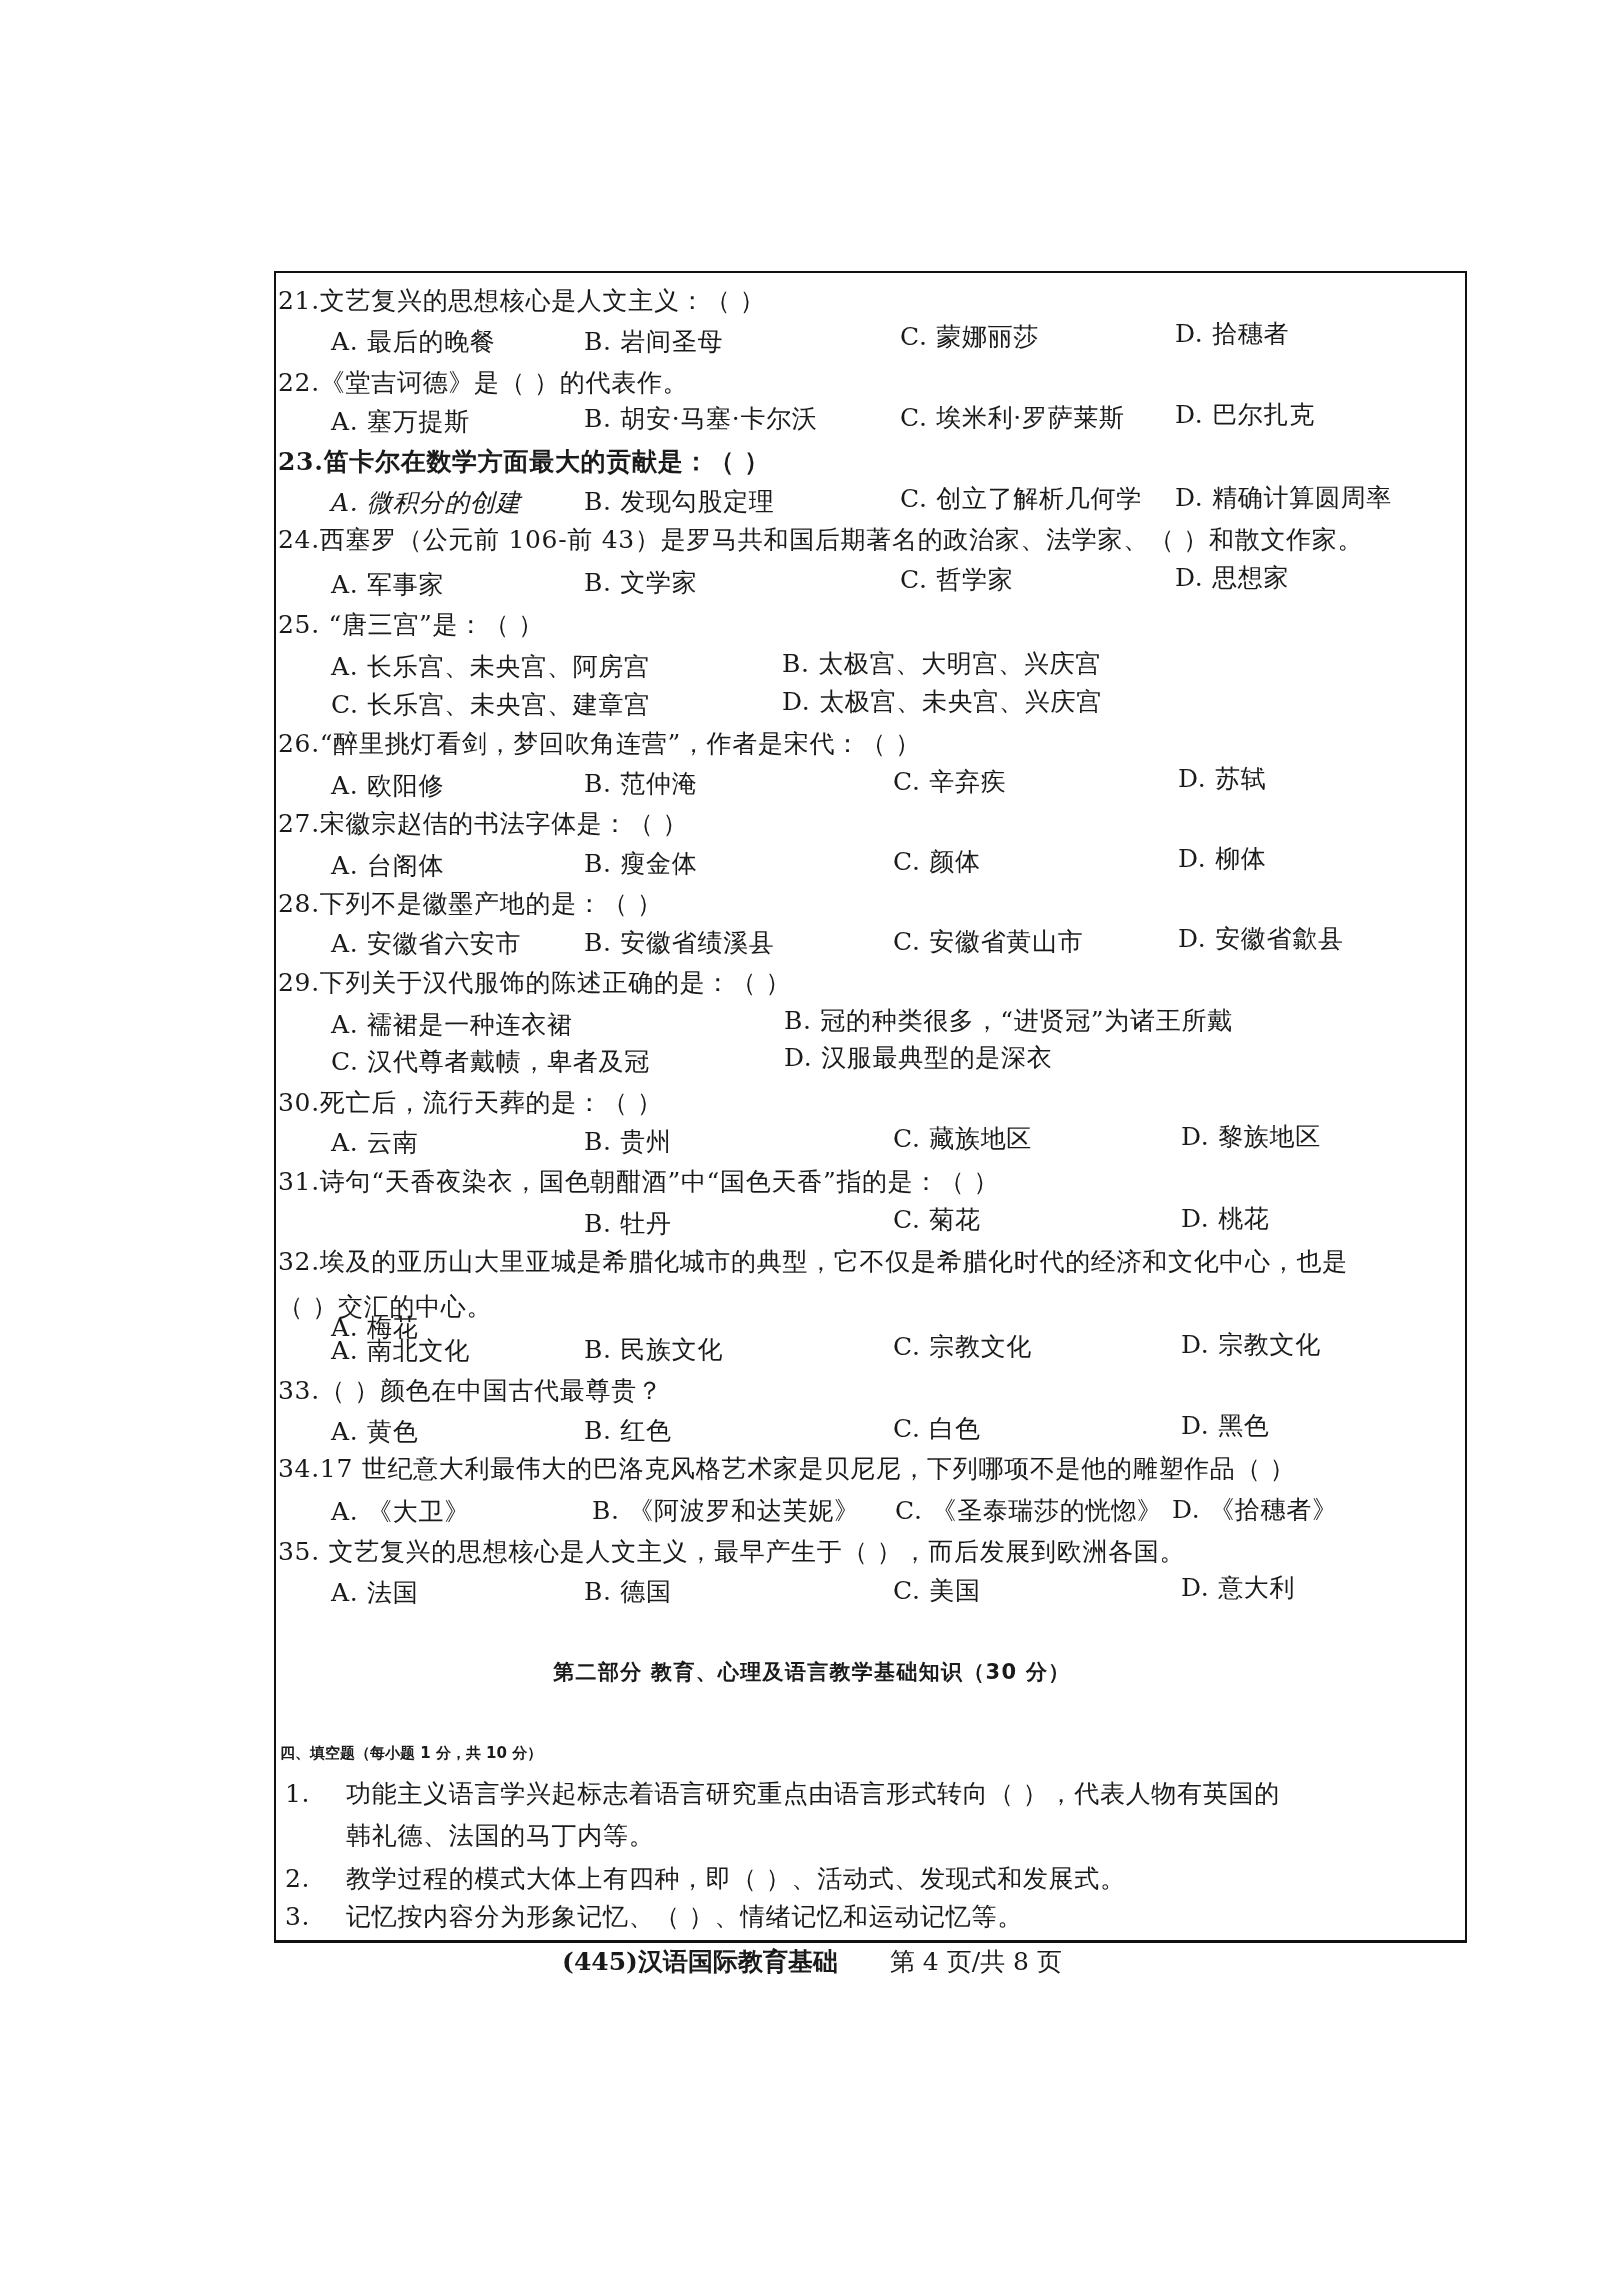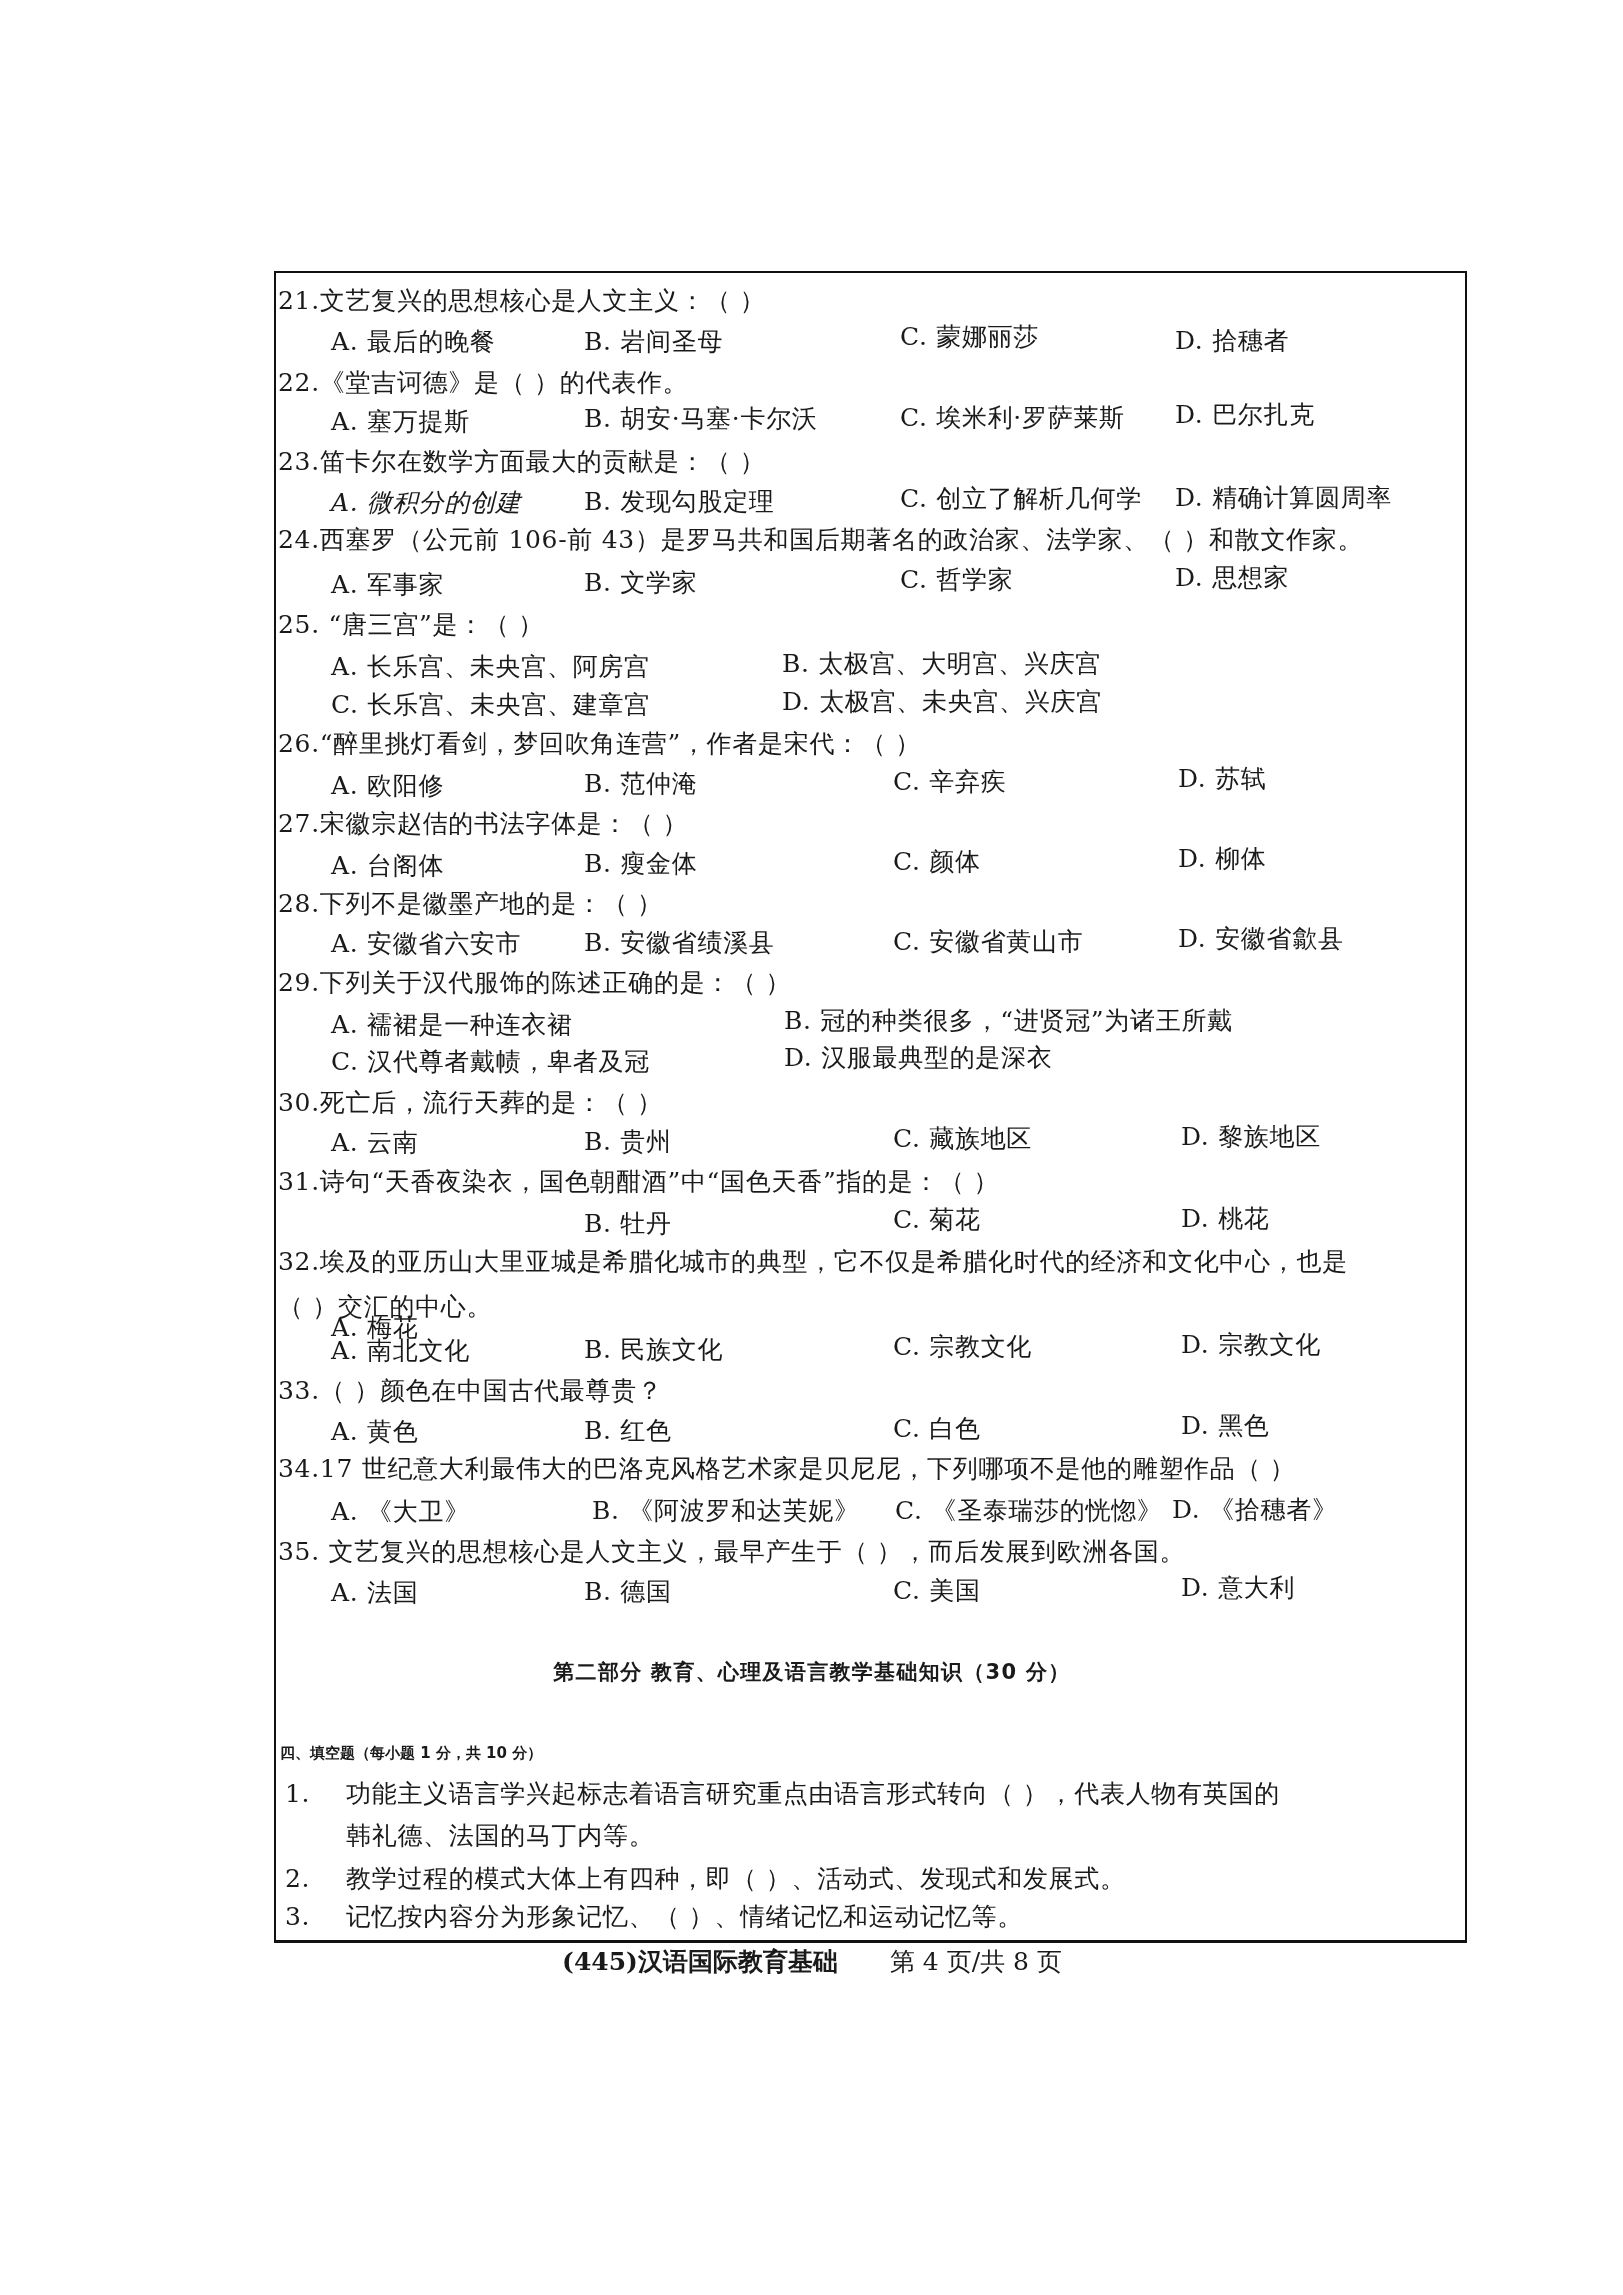--- a/index.html
+++ b/index.html
@@ -73,31 +73,31 @@
 <body>
 
 <div class="page-frame"></div>
 
 <div class="line q" style="top:285px;">
   <span>21.</span><span>文艺复兴的思想核心是人文主义：（          ）</span>
 </div>
 <div class="line opt" style="left:331px;top:326px;">A. 最后的晚餐</div>
 <div class="line opt" style="left:584px;top:326px;">B. 岩间圣母</div>
 <div class="line opt" style="left:900px;top:321px;">C. 蒙娜丽莎</div>
-<div class="line opt" style="left:1175px;top:325px;">D. 拾穗者</div>
+<div class="line opt" style="left:1175px;top:318px;">D. 拾穗者</div>
 
 <div class="line q" style="top:367px;">
   <span>22.</span><span>《堂吉诃德》是（          ）的代表作。</span>
 </div>
 <div class="line opt" style="left:331px;top:406px;">A. 塞万提斯</div>
 <div class="line opt" style="left:584px;top:403px;">B. 胡安·马塞·卡尔沃</div>
 <div class="line opt" style="left:900px;top:402px;">C. 埃米利·罗萨莱斯</div>
 <div class="line opt" style="left:1175px;top:399px;">D. 巴尔扎克</div>
 
-<div class="line q" style="top:446px;">
+<div class="line q" style="top:446px;font-weight:bold;">
   <span>23.</span><span>笛卡尔在数学方面最大的贡献是：（          ）</span>
 </div>
 <div class="line opt" style="left:331px;top:487px;font-style:italic;">A. 微积分的创建</div>
 <div class="line opt" style="left:584px;top:486px;">B. 发现勾股定理</div>
 <div class="line opt" style="left:900px;top:483px;">C. 创立了解析几何学</div>
 <div class="line opt" style="left:1175px;top:482px;">D. 精确计算圆周率</div>
 
 <div class="line q" style="top:524px;">
   <span>24.</span><span>西塞罗（公元前 106-前 43）是罗马共和国后期著名的政治家、法学家、（          ）和散文作家。</span>
 </div>

